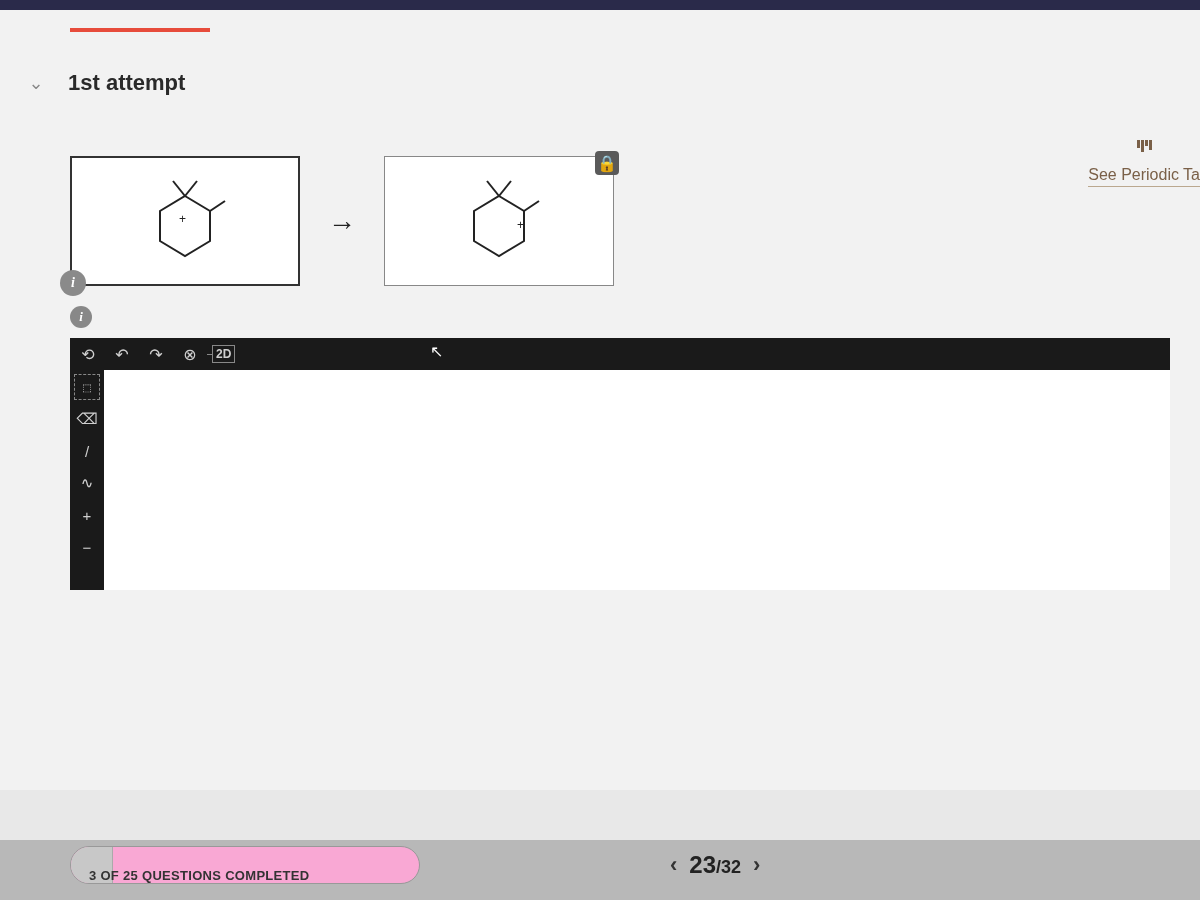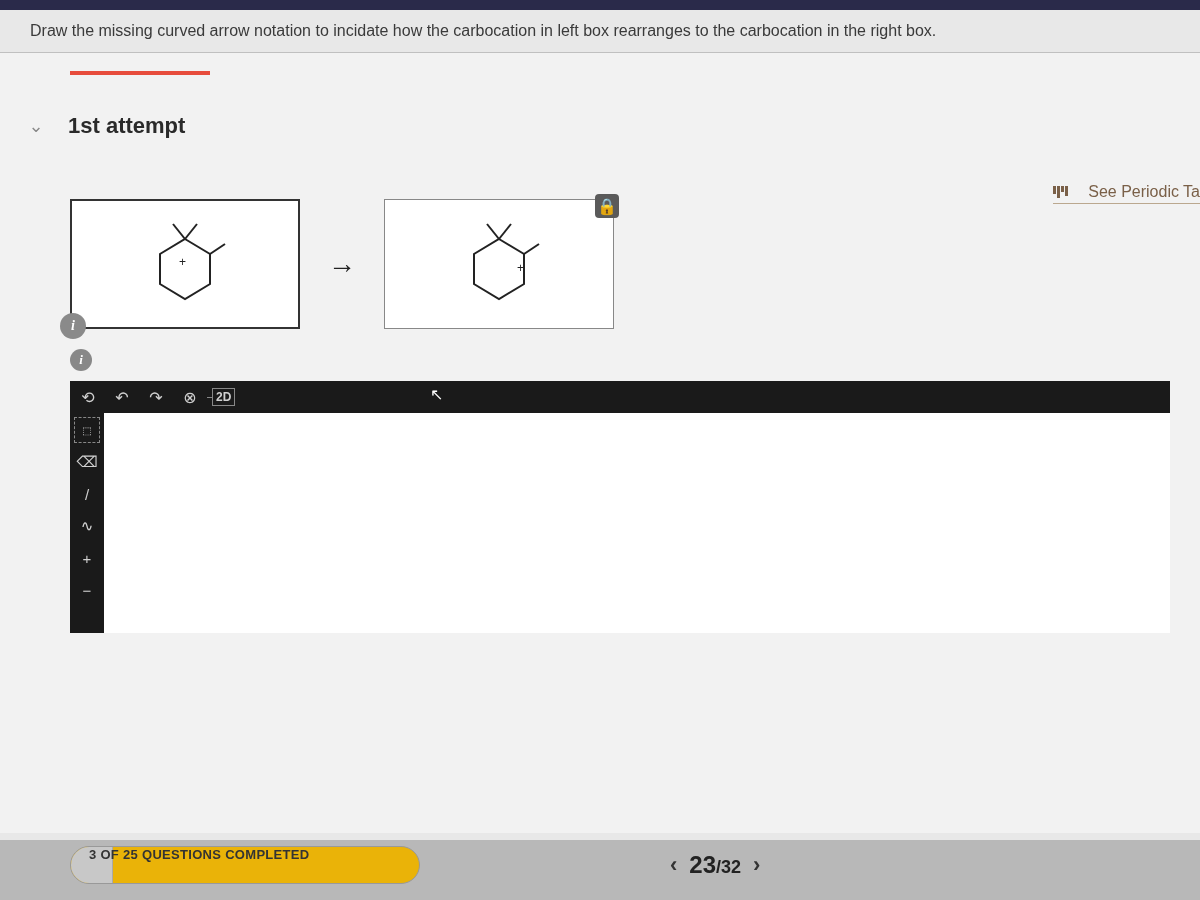--- a/index.html
+++ b/index.html
@@ -65,24 +65,25 @@
     color: #2a2a2a;
   }
   .periodic-link {
     position: absolute;
     right: 0;
     top: 130px;
     color: #7a6048;
     font-size: 16px;
     display: flex;
     align-items: center;
-    gap: 20px;
+    gap: 14px;
     cursor: pointer;
     border-bottom: 1px solid #bba88f;
     padding-bottom: 2px;
+    flex-direction: column;
   }
   .periodic-icon {
     display: inline-flex;
     gap: 1px;
   }
   .periodic-icon span {
     width: 3px;
     background: #7a6048;
   }
   .periodic-icon span:nth-child(1){height:8px}
@@ -254,27 +255,27 @@
     position: absolute;
     bottom: 10px;
     left: 0;
     right: 0;
     height: 50px;
     display: flex;
     align-items: center;
   }
   .progress-pill {
     margin-left: 70px;
-    background: #eab308;
+    background: #f9a8d4;
     border: 1px solid #999;
     border-radius: 22px;
     height: 38px;
     width: 350px;
     display: flex;
-    align-items: flex-start;
+    align-items: flex-end;
     padding: 0 18px;
     position: relative;
     overflow: hidden;
   }
   .progress-fill {
     position: absolute;
     left: 0; top: 0; bottom: 0;
     width: 12%;
     background: #c8c8c8;
     border-right: 1px solid #aaa;
@@ -310,21 +311,20 @@
   }
   
   .mol svg { display:block; }
 </style>
 </head>
 <body>
 
 <div class="page-container">
   <div class="top-bar"></div>
 
-  <div class="question-text">Draw the missing curved arrow notation to incidate how the carbocation in left box rearranges to the carbocation in the right box.</div>
 
   <div class="content-area">
     <div class="orange-accent"></div>
 
     <div class="attempt-row">
       <div class="chevron-down">⌄</div>
       <div class="attempt-title">1st attempt</div>
     </div>
 
     <div class="periodic-link">

